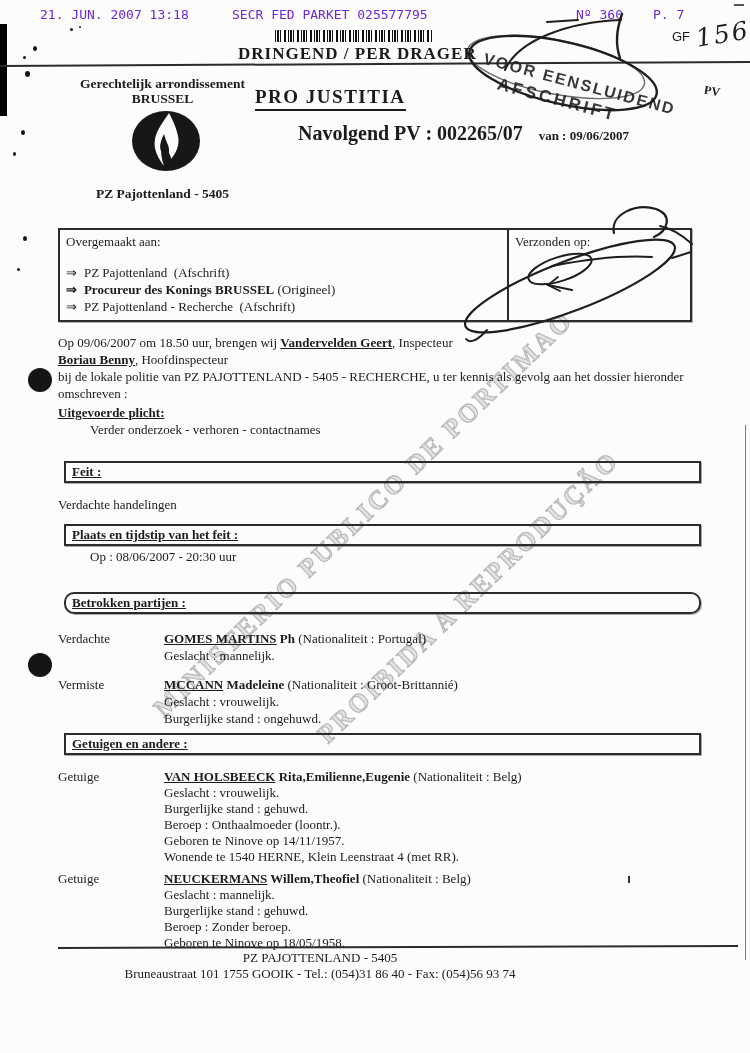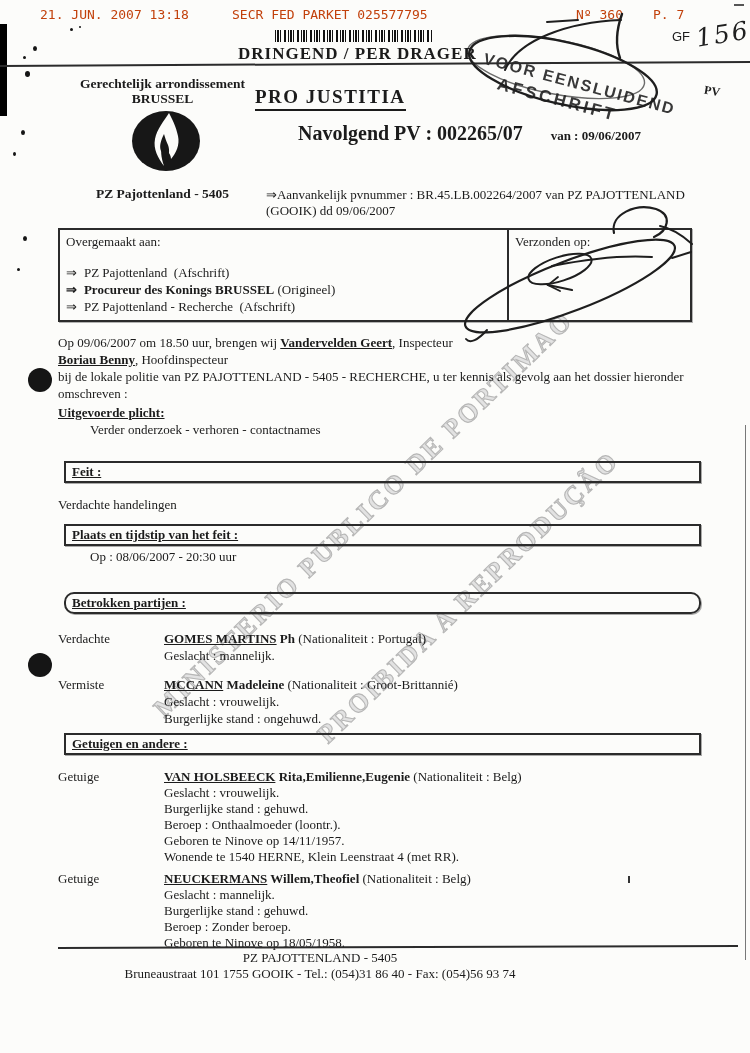--- a/index.html
+++ b/index.html
@@ -3,21 +3,21 @@
 <meta charset="utf-8">
 <style>
   html,body{margin:0;padding:0;background:#9a9a9a;}
   .page{position:relative;width:750px;height:1053px;margin:0 auto;background:#fcfcfa;
         font-family:"Liberation Serif",serif;color:#1b1b1b;overflow:hidden;}
   .abs{position:absolute;}
   .b{font-weight:bold;}
   .u{text-decoration:underline;}
   .pre{white-space:pre;}
   .nowrap{white-space:nowrap;}
-  .fax{font-family:"DejaVu Sans Mono",monospace;font-size:13px;color:#c2410c;white-space:pre;}
+  .fax{font-family:"DejaVu Sans Mono",monospace;font-size:13px;color:#6d28d9;white-space:pre;}
   .doc{font-size:13px;line-height:17px;}
   .doc16{font-size:13px;line-height:16px;}
   .hr{background:#2b2b2b;height:2px;}
   .secbox{left:64px;width:637px;height:22px;border:2px solid #2b2b2b;box-sizing:border-box;
           padding:1px 0 0 6px;font-size:13px;box-shadow:1px 1px 0 rgba(70,70,70,.45);}
   .speck{background:#151515;border-radius:50%;}
   .wm{font-weight:bold;letter-spacing:3px;font-size:26px;color:#dedede;
       -webkit-text-stroke:1.1px #ababab;white-space:nowrap;transform-origin:0 0;opacity:.85;}
   .stamp{transform:rotate(15deg);transform-origin:0 0;font-family:"Liberation Sans",sans-serif;
          font-weight:bold;color:#2a2a2a;opacity:.93;}
@@ -72,25 +72,21 @@
   <svg class="abs" style="left:130px;top:110px;" width="72" height="62" viewBox="0 0 72 62">
     <ellipse cx="36" cy="31" rx="34" ry="30" fill="#171717"></ellipse>
     <path d="M39,3 C34,11 27,19 25,29 C23,39 28,48 34,56 C31,47 30,40 33,33 C35,39 41,43 41,49 C46,43 50,35 48,26 C46,16 42,9 39,3 Z" fill="#fcfcfa"></path>
     <path d="M34,24 C31,30 29,36 31,41 C33,45 36,48 37,52 C39,46 40,40 38,35 C36,31 35,27 34,24 Z" fill="#171717"></path>
   </svg>
   <div class="abs b ctr" style="left:65px;top:186px;width:195px;font-size:13.5px;">PZ Pajottenland - 5405</div>
 
   <div class="abs b" style="left:255px;top:86px;font-size:19px;letter-spacing:1.5px;border-bottom:2px solid #1b1b1b;padding-bottom:1px;">PRO JUSTITIA</div>
   <div class="abs nowrap" style="left:298px;top:122px;">
     <span class="b" style="font-size:20px;">Navolgend PV : 002265/07</span>
-    <span class="b" style="font-size:13px;margin-left:24px;">van : 09/06/2007</span>
-  </div>
-  <div class="abs doc16" style="left:266px;top:187px;width:420px;">
-    <div>⇒Aanvankelijk pvnummer : BR.45.LB.002264/2007 van PZ PAJOTTENLAND</div>
-    <div>(GOOIK) dd 09/06/2007</div>
+    <span class="b" style="font-size:13px;margin-left:12px;">van : 09/06/2007</span>
   </div>
 
   <div class="abs stamp" style="left:486px;top:50px;">
     <div class="l1">VOOR EENSLUIDEND</div>
     <div class="l2">AFSCHRIFT</div>
   </div>
   <div class="abs b" style="left:704px;top:84px;font-size:12px;transform:rotate(10deg);">PV</div>
 
   <div class="abs" style="left:58px;top:228px;width:634px;height:94px;border:2px solid #2b2b2b;box-sizing:border-box;box-shadow:1px 1px 0 rgba(70,70,70,.4);">
     <div class="abs doc" style="left:6px;top:3px;">Overgemaakt aan:</div>

